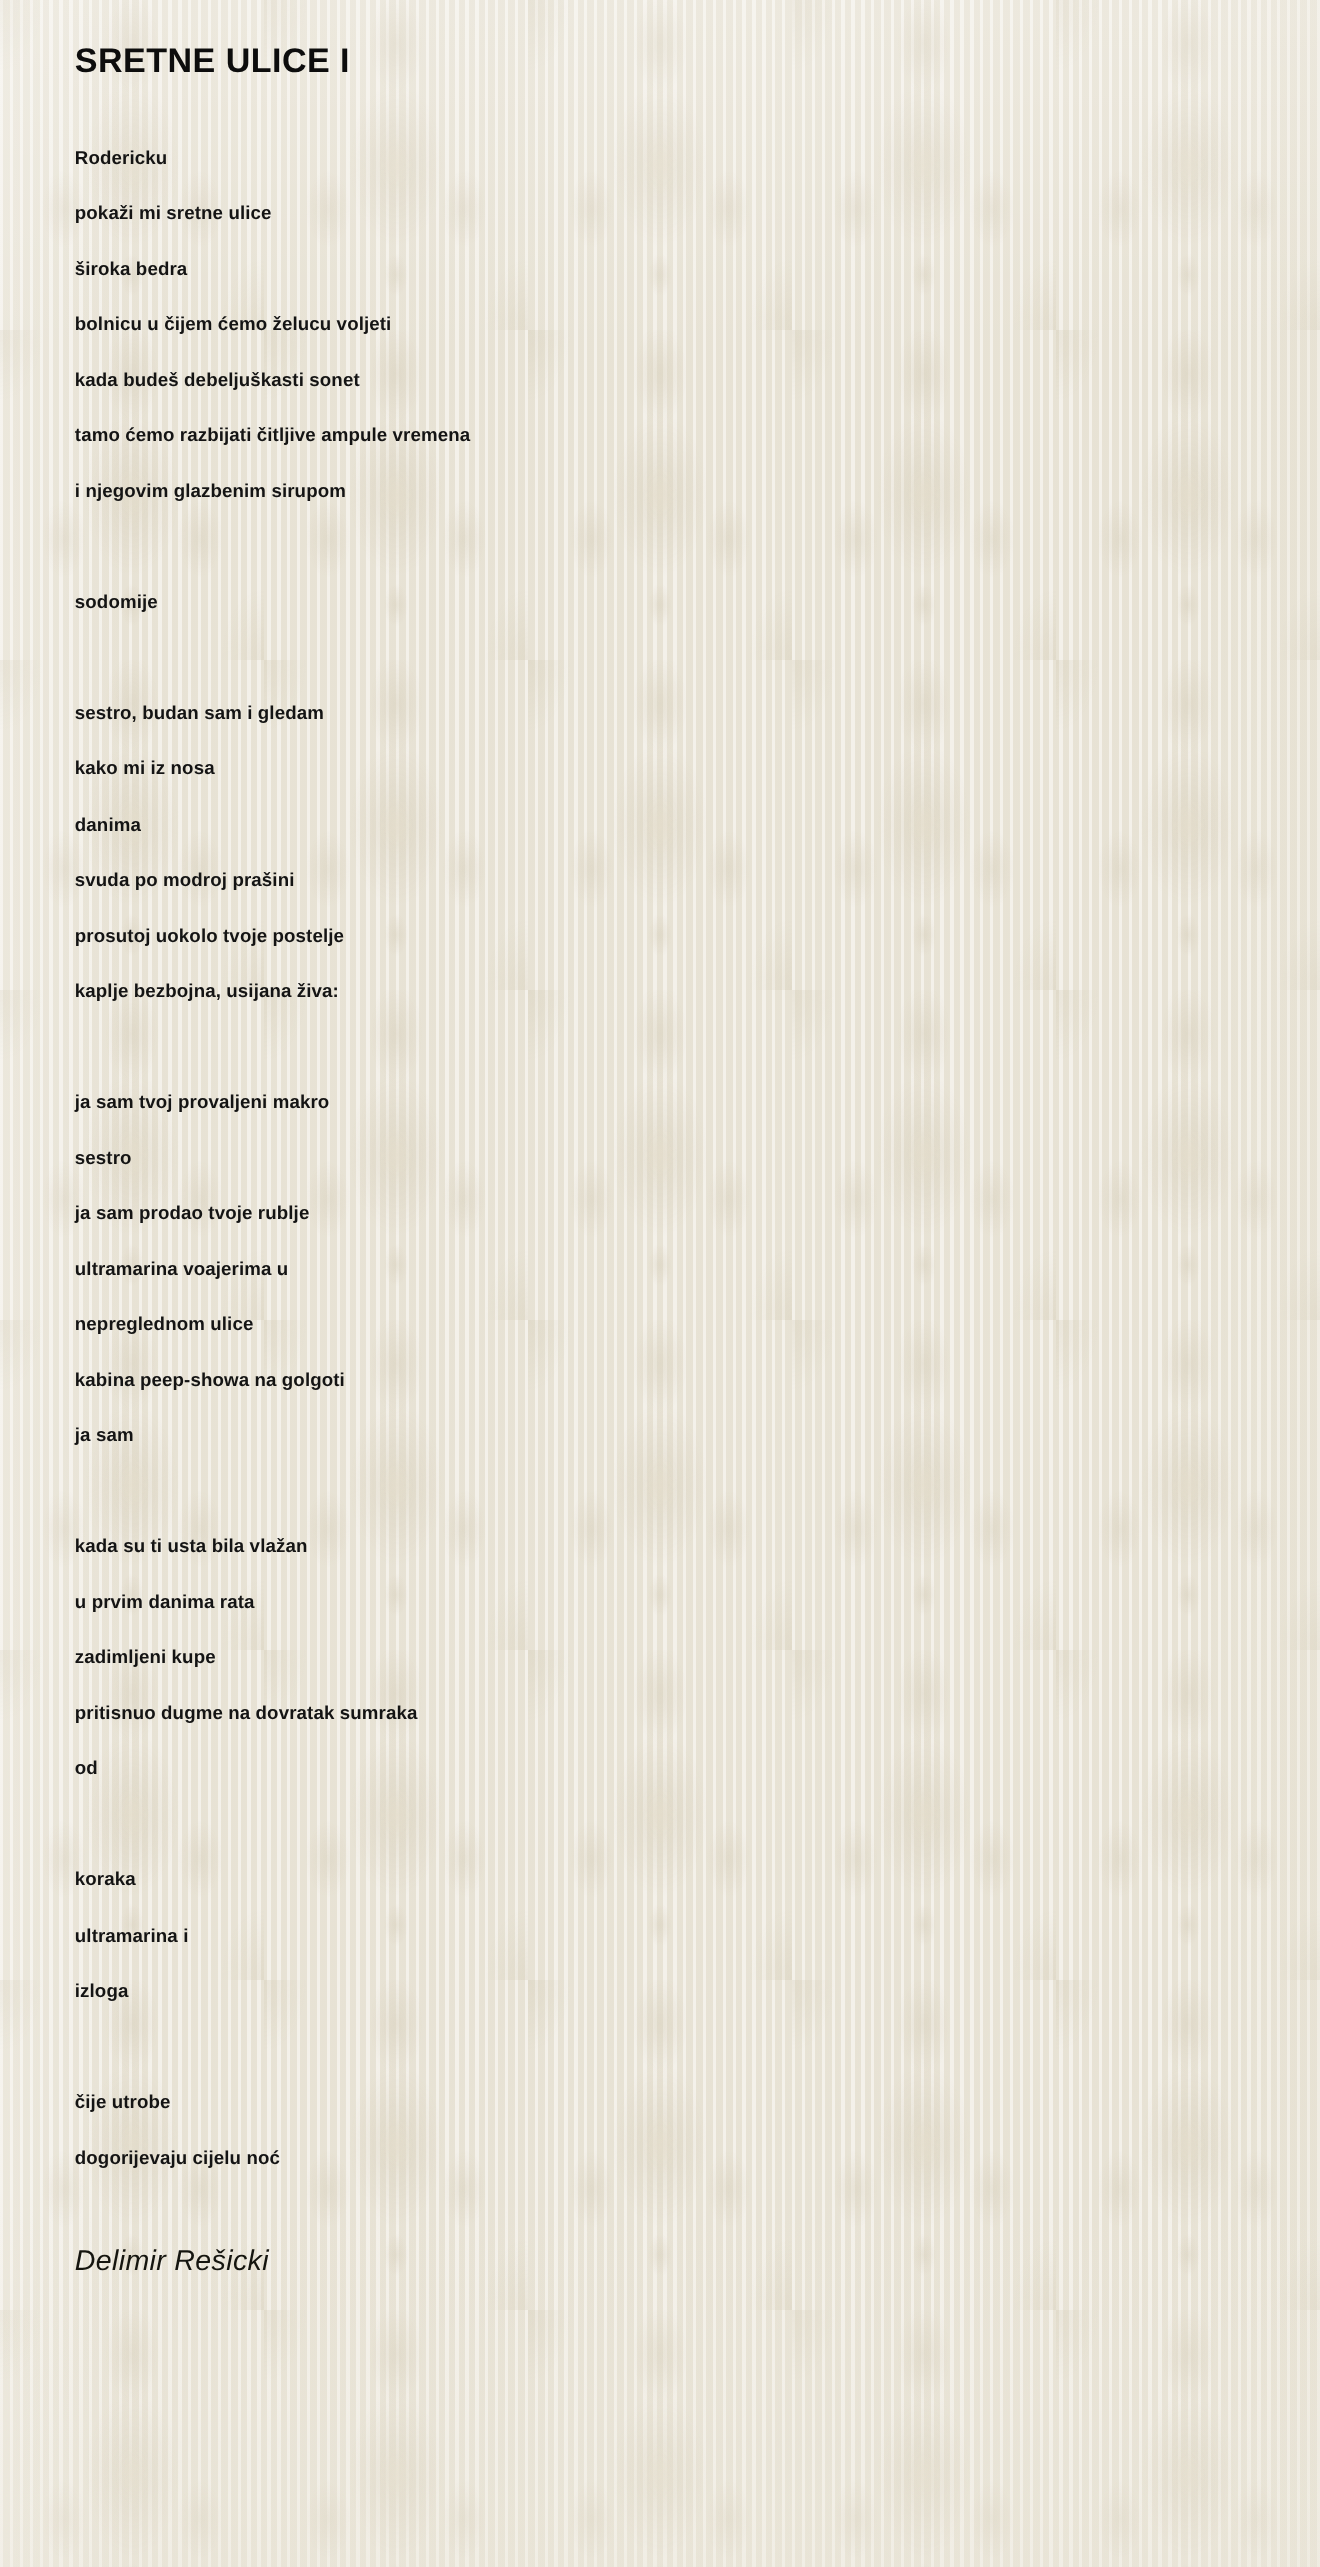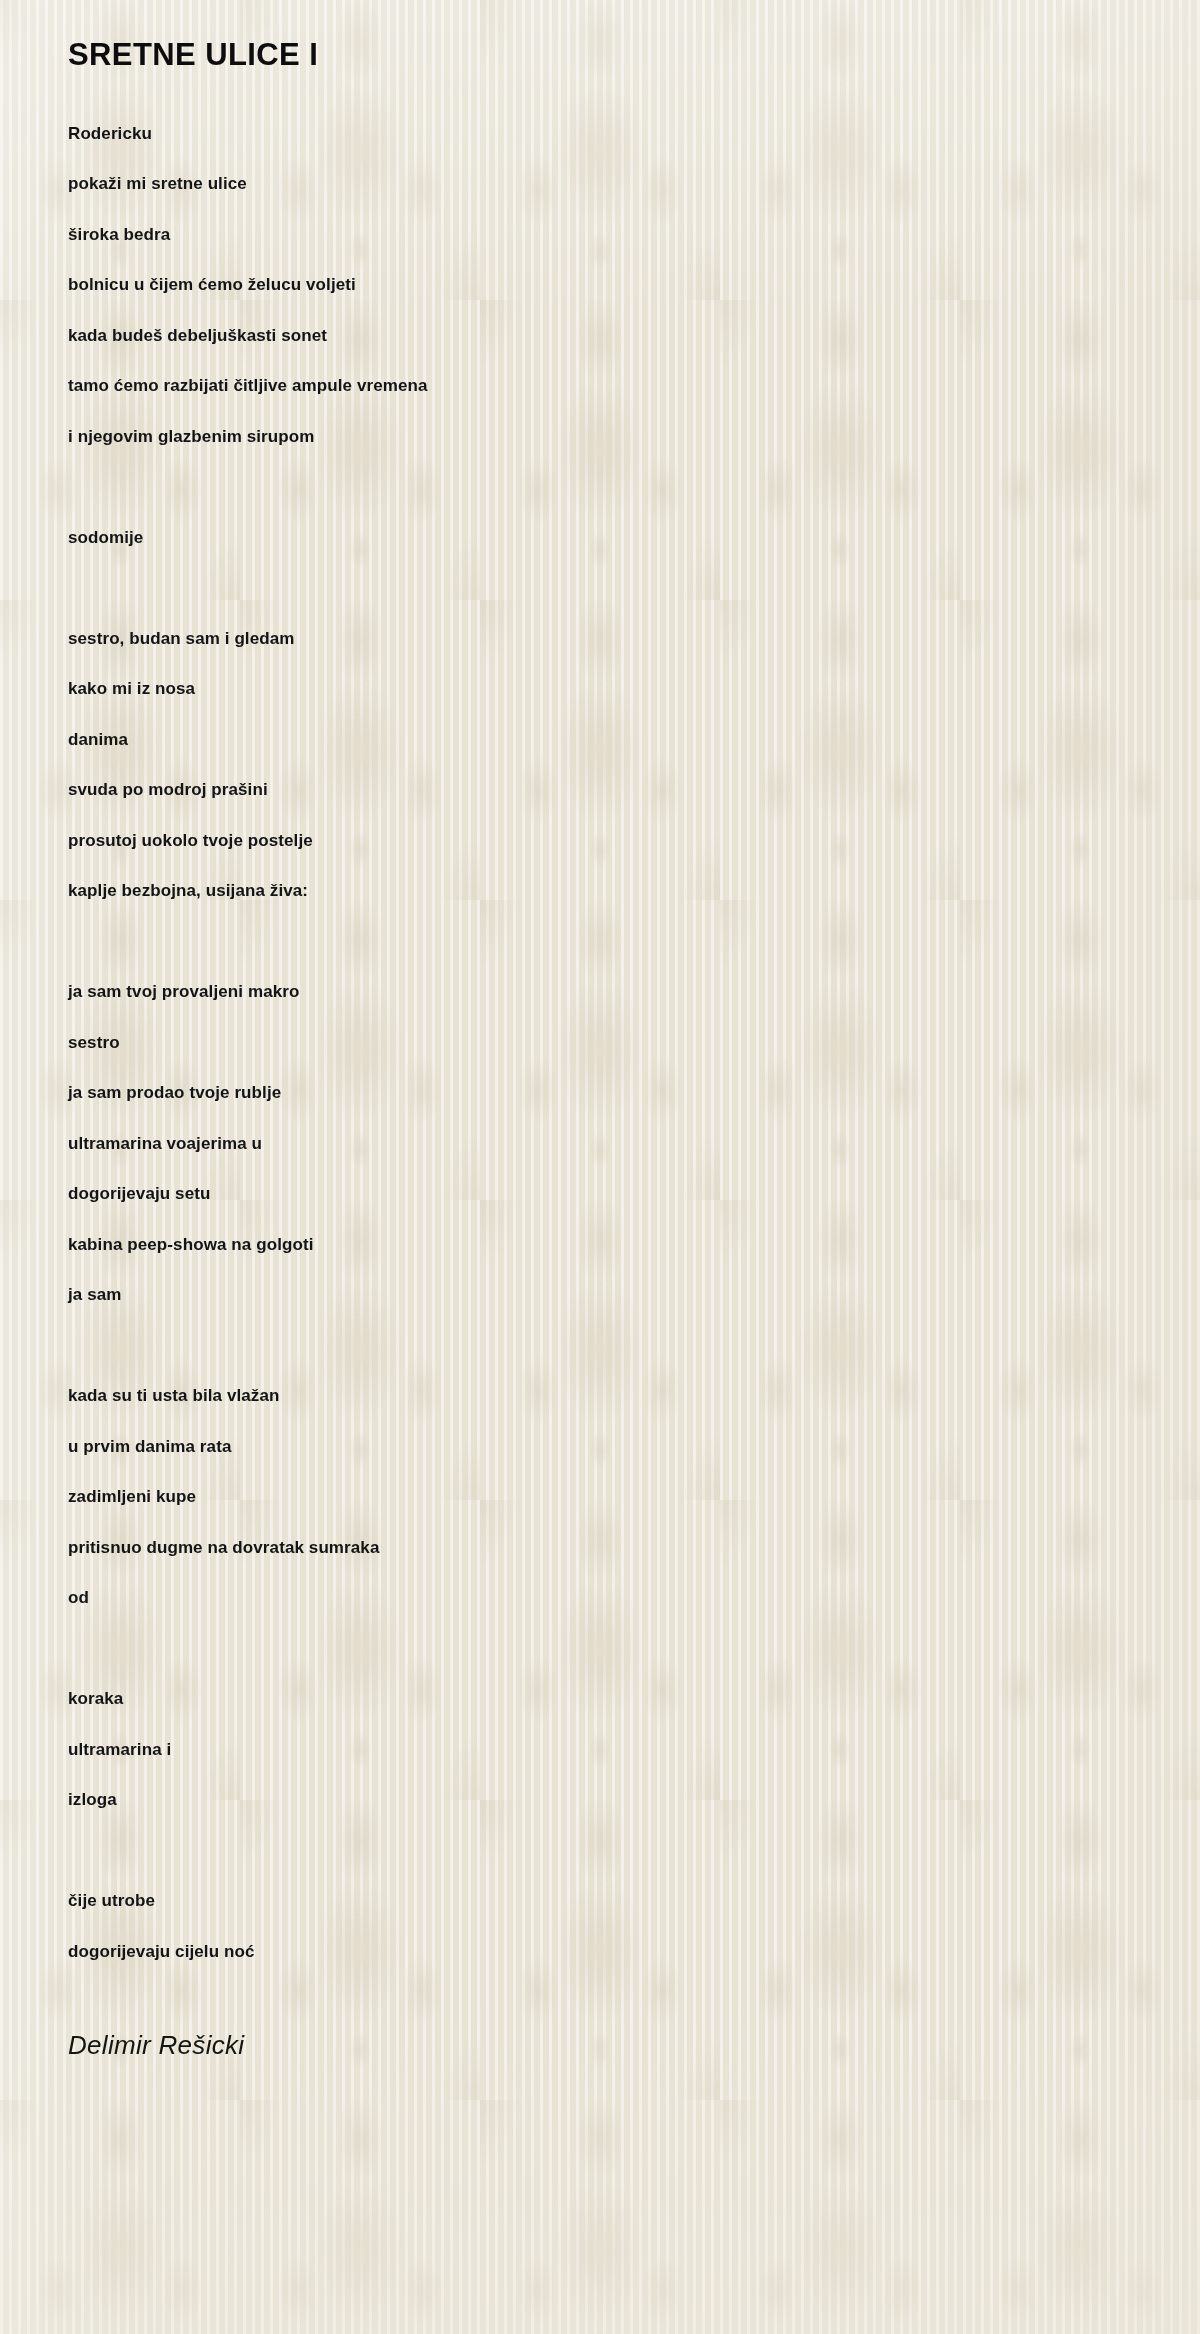--- a/index.html
+++ b/index.html
@@ -62,21 +62,21 @@
     z-index: 2;
     padding: 36px 0 40px 68px;
     max-width: 1000px;
   }
 
   .poem-title {
     font-size: 31px;
     font-weight: bold;
     color: #0d0d0d;
     letter-spacing: 0.4px;
-    margin: 0 0 34px 0;
+    margin: 0 0 44px 0;
     line-height: 1.25;
   }
 
   .poem-body {
     font-size: 17px;
     font-weight: bold;
     color: #141414;
     line-height: 50.5px;
     letter-spacing: 0.1px;
   }
@@ -123,21 +123,21 @@
       <div class="poem-line">kako mi iz nosa</div>
       <div class="poem-line">danima</div>
       <div class="poem-line">svuda po modroj prašini</div>
       <div class="poem-line">prosutoj uokolo tvoje postelje</div>
       <div class="poem-line">kaplje bezbojna, usijana živa:</div>
       <div class="poem-line blank">&nbsp;</div>
       <div class="poem-line">ja sam tvoj provaljeni makro</div>
       <div class="poem-line">sestro</div>
       <div class="poem-line">ja sam prodao tvoje rublje</div>
       <div class="poem-line">ultramarina voajerima u</div>
-      <div class="poem-line">dogorijevaju setu</div>
+      <div class="poem-line">nepreglednom ulice</div>
       <div class="poem-line">kabina peep-showa na golgoti</div>
       <div class="poem-line">ja sam</div>
       <div class="poem-line blank">&nbsp;</div>
       <div class="poem-line">kada su ti usta bila vlažan</div>
       <div class="poem-line">u prvim danima rata</div>
       <div class="poem-line">zadimljeni kupe</div>
       <div class="poem-line">pritisnuo dugme na dovratak sumraka</div>
       <div class="poem-line">od</div>
       <div class="poem-line blank">&nbsp;</div>
       <div class="poem-line">koraka</div>

